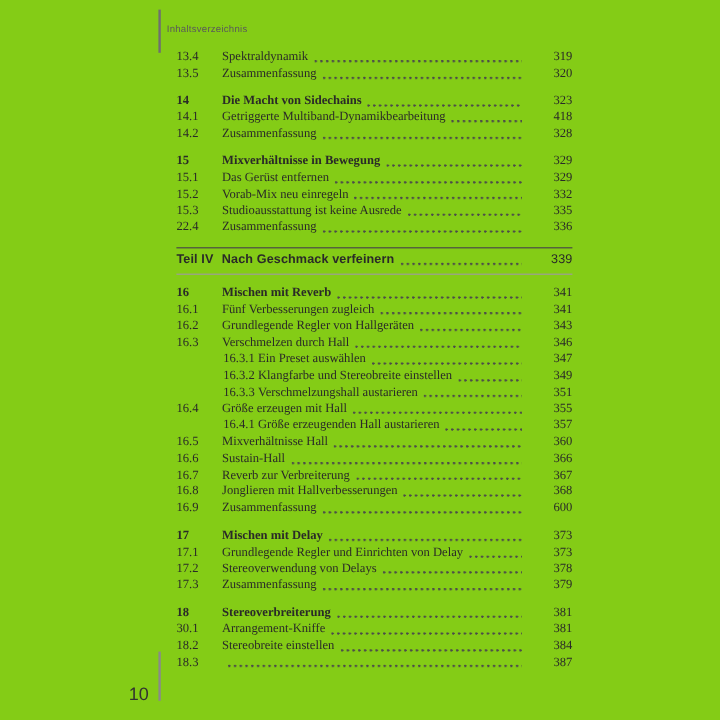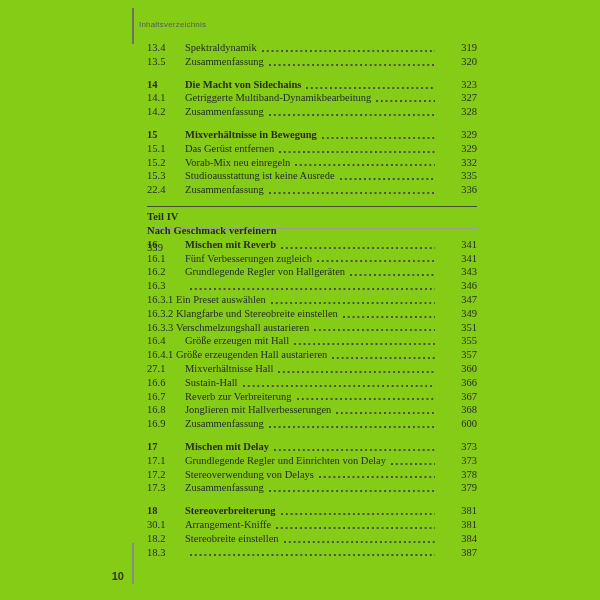--- a/index.html
+++ b/index.html
@@ -43,42 +43,42 @@
     height: 41px;
     background: #8a8a8a;
   }
   .footer-num {
     position: absolute;
     left: 102px;
     top: 570px;
     width: 22px;
     text-align: right;
     font-family: "Liberation Sans", sans-serif;
-    font-weight: bold;
-    font-size: 11px;
+    font-weight: normal;
+    font-size: 15px;
     color: #333330;
   }
   
   .toc {
     position: absolute;
     left: 147px;
     top: 41px;
     width: 330px;
   }
   .group { margin-bottom: 9px; }
   .group:last-child { margin-bottom: 0; }
   .group.part {
     margin-top: 1px;
     border-top: 1.5px solid #4a4a48;
     border-bottom: 1px solid #9d9d9a;
     padding: 3.5px 0;
   }
   .row {
     display: flex;
-    align-items: flex-start;
+    align-items: flex-end;
     height: 13.8px;
     font-size: 10.5px;
     line-height: 13.8px;
     white-space: nowrap;
   }
   .num { flex: 0 0 38px; }
   .title { flex: 0 0 auto; }
   .leader {
     flex: 1 1 auto;
     min-width: 8px;
@@ -90,27 +90,26 @@
     background-repeat: repeat-x;
     background-position: 0 100%;
   }
   .pagenum {
     flex: 0 0 30px;
     text-align: right;
     font-weight: normal;
   }
   
   .level0 .num, .level0 .title { font-weight: bold; }
-  .level2 .num { flex: 0 0 29px; }
+  .level2 .num { margin-left: 39px; flex: 0 0 29px; }
   .levelpart {
-    font-family: Liberation Serif, serif;
+    font-family: Liberation Sans, sans-serif;
     font-weight: bold;
     font-size: 10.5px;
     letter-spacing: 0.1px;
-    flex-direction: column;
   }
   .levelpart .num { flex: 0 0 auto; margin-right: 7px; }
 </style>
 </head>
 <body>
 
 <div class="sheet">
   <span class="header-vrule"></span>
   <span class="header-label">Inhaltsverzeichnis</span>
 
@@ -133,21 +132,21 @@
         <div class="row level0">
           <span class="num">14</span>
           <span class="title">Die Macht von Sidechains</span>
           <span class="leader"></span>
           <span class="pagenum">323</span>
         </div>
         <div class="row level1">
           <span class="num">14.1</span>
           <span class="title">Getriggerte Multiband-Dynamikbearbeitung</span>
           <span class="leader"></span>
-          <span class="pagenum">327</span>
+          <span class="pagenum">418</span>
         </div>
         <div class="row level1">
           <span class="num">14.2</span>
           <span class="title">Zusammenfassung</span>
           <span class="leader"></span>
           <span class="pagenum">328</span>
         </div>
       </div>
       <div class="group">
         <div class="row level0">
@@ -203,20 +202,21 @@
           <span class="pagenum">341</span>
         </div>
         <div class="row level1">
           <span class="num">16.2</span>
           <span class="title">Grundlegende Regler von Hallgeräten</span>
           <span class="leader"></span>
           <span class="pagenum">343</span>
         </div>
         <div class="row level1">
           <span class="num">16.3</span>
+          <span class="title">Verschmelzen durch Hall</span>
           <span class="leader"></span>
           <span class="pagenum">346</span>
         </div>
         <div class="row level2">
           <span class="num">16.3.1</span>
           <span class="title">Ein Preset auswählen</span>
           <span class="leader"></span>
           <span class="pagenum">347</span>
         </div>
         <div class="row level2">
@@ -237,21 +237,21 @@
           <span class="leader"></span>
           <span class="pagenum">355</span>
         </div>
         <div class="row level2">
           <span class="num">16.4.1</span>
           <span class="title">Größe erzeugenden Hall austarieren</span>
           <span class="leader"></span>
           <span class="pagenum">357</span>
         </div>
         <div class="row level1">
-          <span class="num">27.1</span>
+          <span class="num">16.5</span>
           <span class="title">Mixverhältnisse Hall</span>
           <span class="leader"></span>
           <span class="pagenum">360</span>
         </div>
         <div class="row level1">
           <span class="num">16.6</span>
           <span class="title">Sustain-Hall</span>
           <span class="leader"></span>
           <span class="pagenum">366</span>
         </div>

